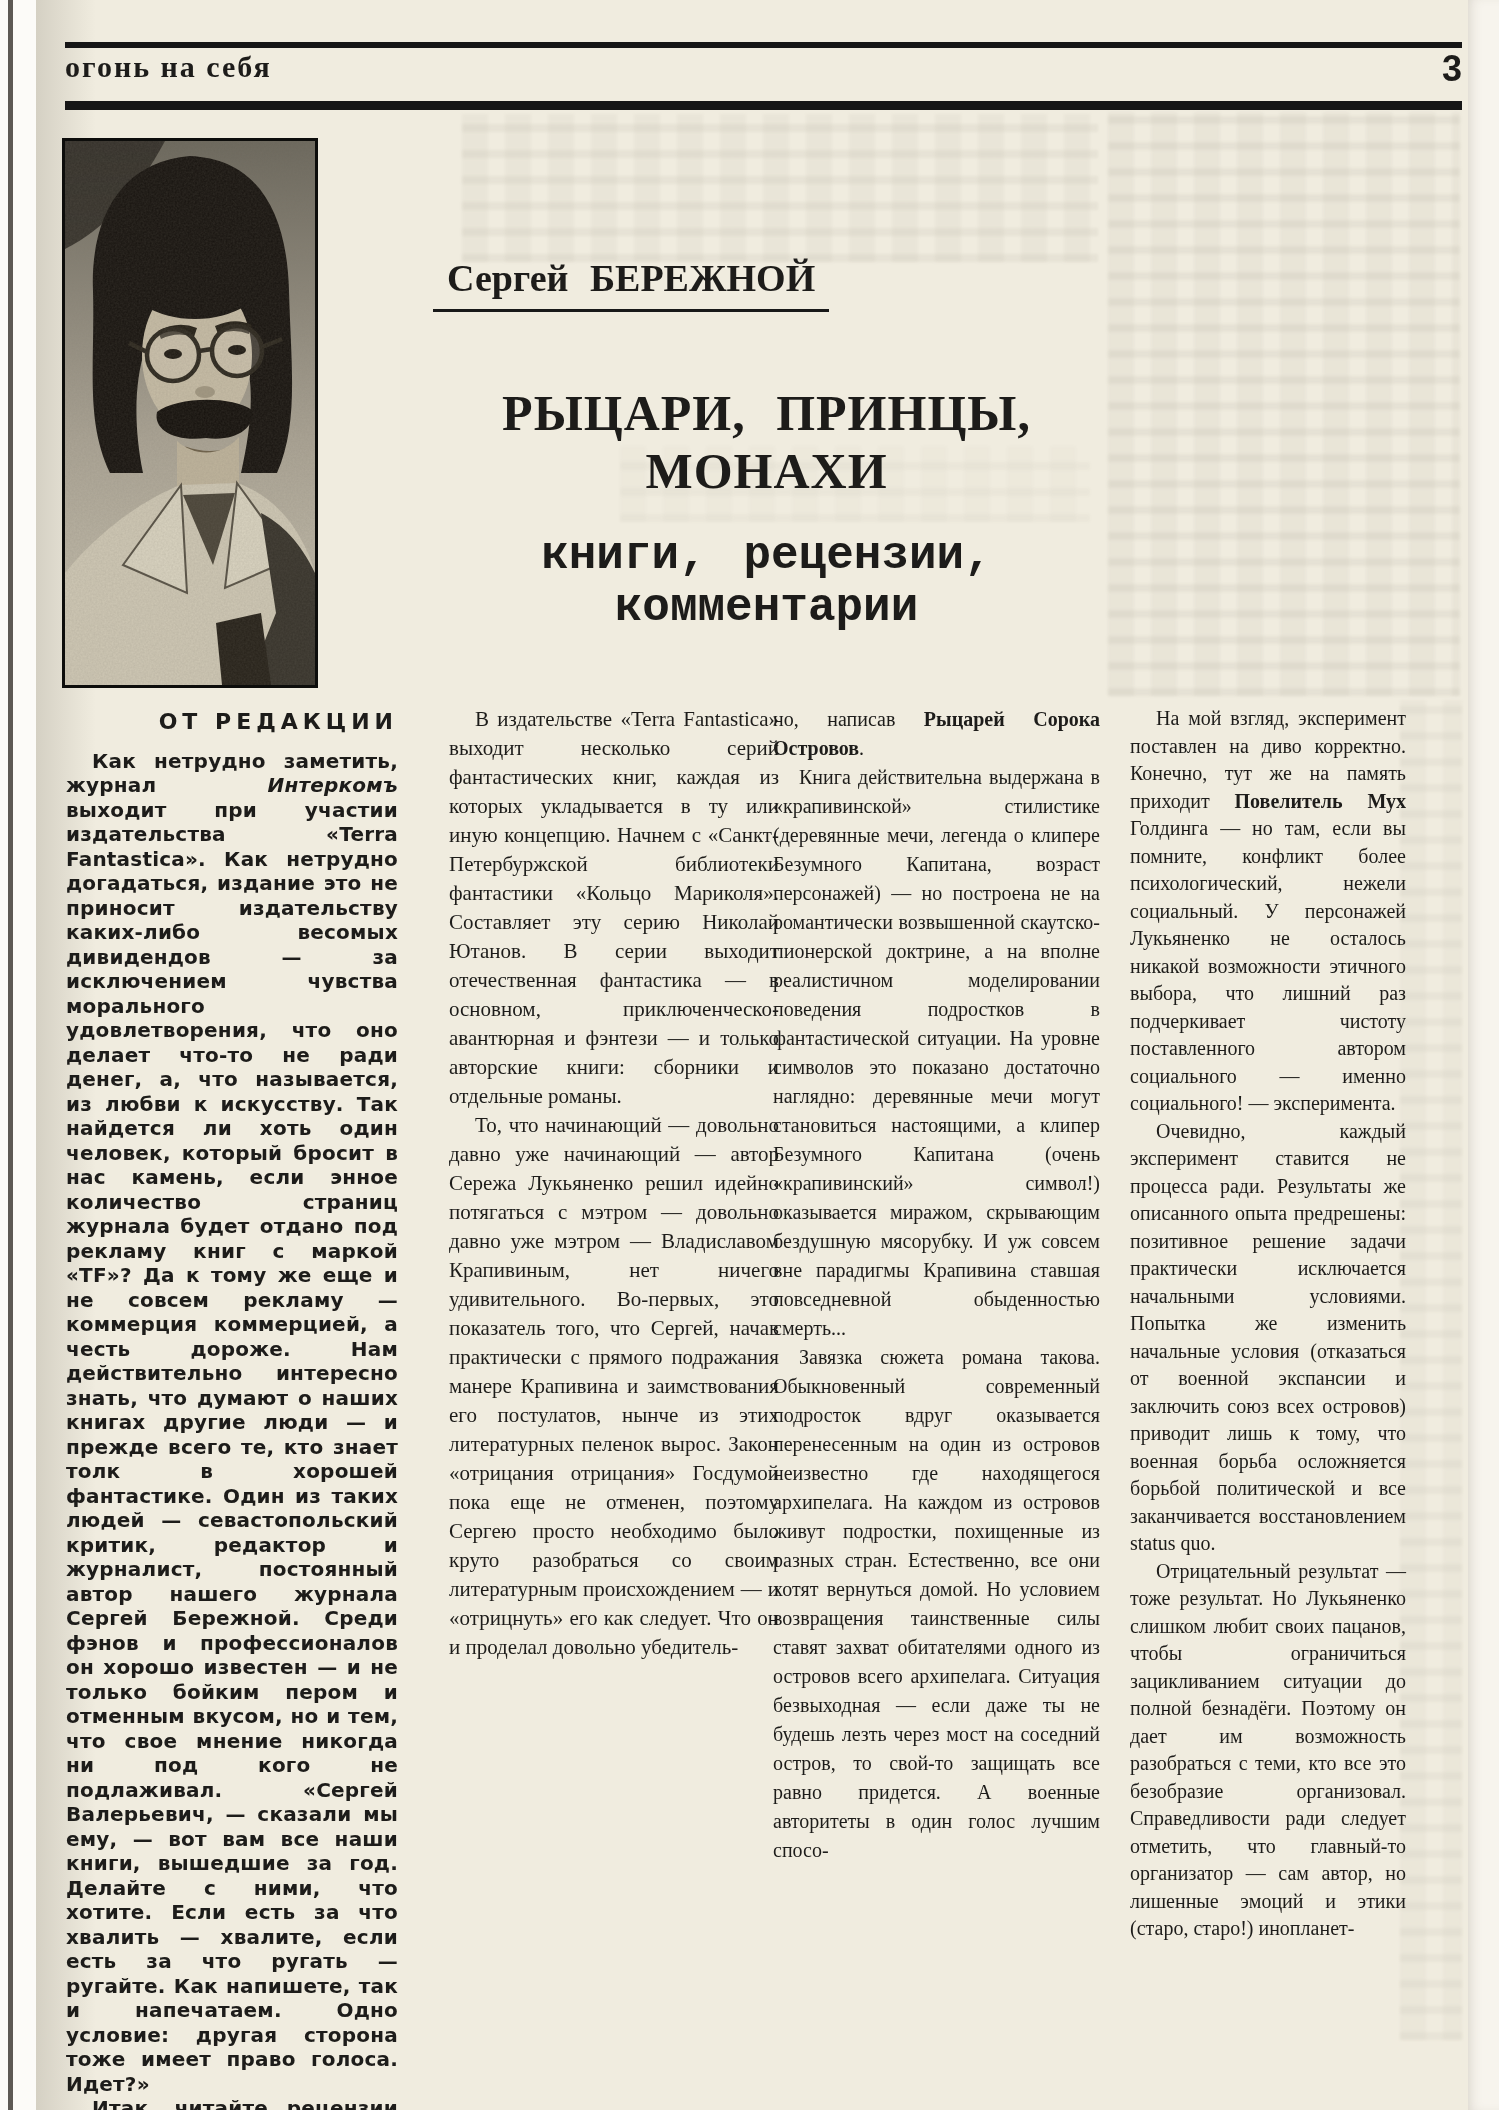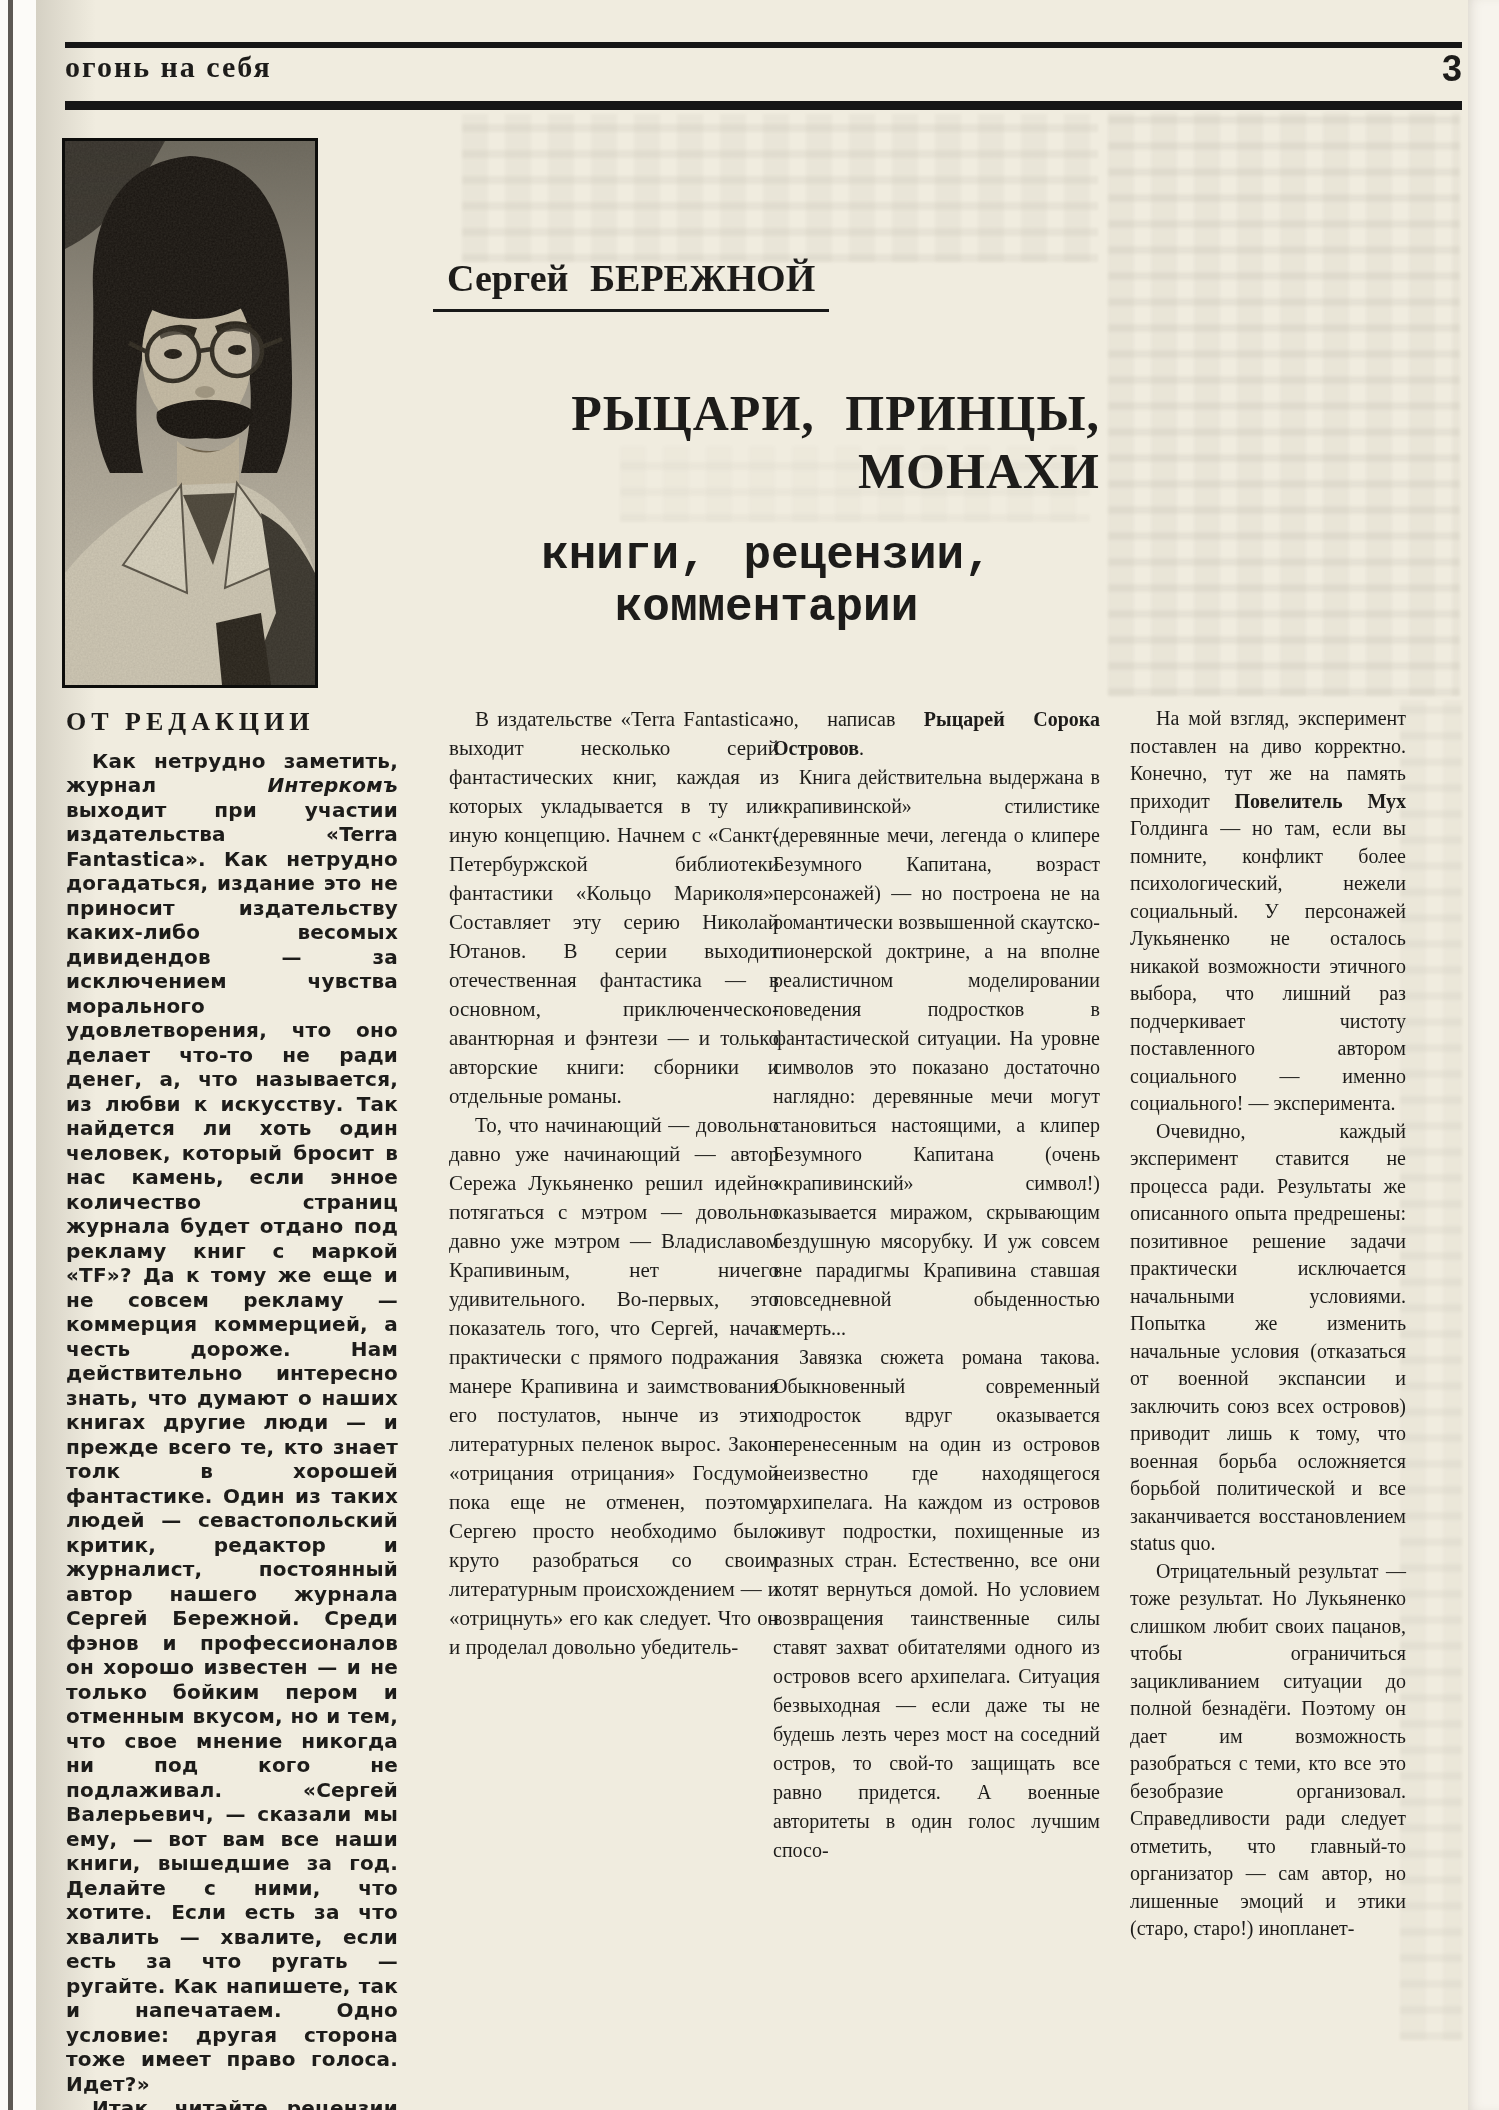--- a/index.html
+++ b/index.html
@@ -23,31 +23,31 @@
   .pageno{position:absolute;left:1420px;top:48px;width:42px;text-align:right;
         font-family:"Liberation Sans",sans-serif;font-weight:bold;font-size:36px;}
   
   .photo{position:absolute;left:62px;top:138px;width:250px;height:544px;border:3px solid #0d0d0b;
         background:#c9c4b4;}
   .photo svg{display:block;}
   
   .author-line{position:absolute;left:433px;top:256px;width:667px;text-align:left;}
   .author-line span{display:inline-block;font-weight:bold;font-size:38px;word-spacing:12px;
         border-bottom:3px solid #191919;padding:0 14px 9px 14px;}
-  .main-title{position:absolute;left:433px;top:384px;width:667px;text-align:right;
+  .main-title{position:absolute;left:433px;top:384px;width:667px;text-align:center;
         font-weight:bold;font-size:50px;letter-spacing:1px;word-spacing:17px;}
   .sub-title{position:absolute;left:433px;top:530px;width:667px;text-align:center;
         font-weight:bold;font-size:46px;word-spacing:9px;font-family:Liberation Mono, monospace;}
   
   .col{position:absolute;top:705px;text-align:justify;}
   .col p{margin:0;}
   .ind{text-indent:26px;}
   .col-sans{left:66px;width:332px;top:710px;font-family:"DejaVu Sans",sans-serif;
         font-weight:bold;font-size:20px;line-height:24.5px;letter-spacing:.2px;}
-  .ed-heading{font-size:26px;letter-spacing:5px;text-align:left;margin:0 0 14px 0;font-weight:bold;font-family:Liberation Serif, serif;}
+  .ed-heading{font-size:22px;letter-spacing:5px;text-align:right;margin:0 0 14px 0;font-weight:bold;}
   .col2{left:449px;width:330px;font-size:21px;line-height:29px;}
   .col3{left:773px;width:327px;font-size:20px;line-height:29px;}
   .col4{left:1130px;width:276px;font-size:20px;line-height:27.5px;}
   .bib{border-top:2px solid #1c1c1c;border-bottom:2px solid #1c1c1c;
         padding:10px 0 13px 0;margin:10px 0 13px 0;}
   .bib b{font-weight:bold;}
   
   .ghost{position:absolute;filter:blur(1.4px);
         background:
           repeating-linear-gradient(0deg,rgba(118,112,96,.14) 0 8px,rgba(118,112,96,0) 8px 26px),

